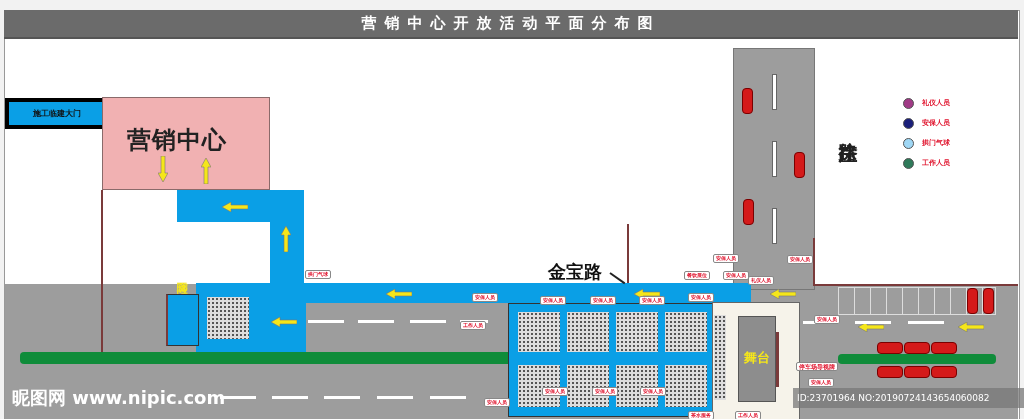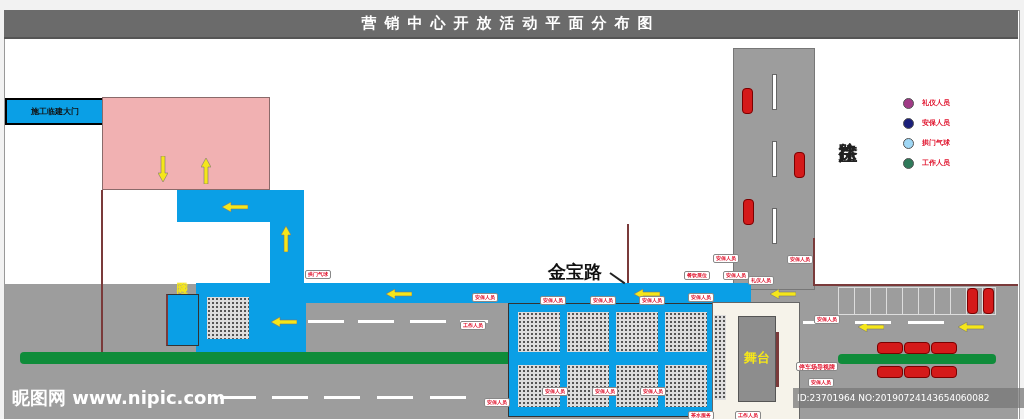--- a/index.html
+++ b/index.html
@@ -67,25 +67,26 @@
   <div class="legend-item">
       <span class="dot" style="background:#9fd7f5"></span>
       <span>拱门气球</span>
     </div>
   <div class="legend-item">
       <span class="dot" style="background:#2f7a5a"></span>
       <span>工作人员</span>
     </div>
 </div>
 
-<div class="abs blue" style="left:5px;top:98px;width:96px;height:23px;border:2px solid #000000;">
+<div class="abs blue" style="left:5px;top:98px;width:96px;height:23px;border:4px solid #000000;">
   <span style="display:block;text-align:center;line-height:23px;font-size:8px;font-weight:bold;color:#111;">施工临建大门</span>
 </div>
 
 <div class="abs pink" style="left:102px;top:97px;width:166px;height:91px;">
+  <div style="position:absolute;left:24px;top:26px;font-size:24px;font-weight:bold;color:#222;letter-spacing:1px;">营销中心</div>
   <svg class="abs" style="left:55px;top:58px;" width="10" height="26">
       <use href="#arrow-down"></use>
     </svg>
   <svg class="abs" style="left:98px;top:60px;" width="10" height="26">
       <use href="#arrow-up"></use>
     </svg>
 </div>
 
 <div class="abs wall" style="left:101px;top:190px;width:2px;height:164px;"></div>
 <div class="abs wall" style="left:627px;top:224px;width:2px;height:72px;"></div>

